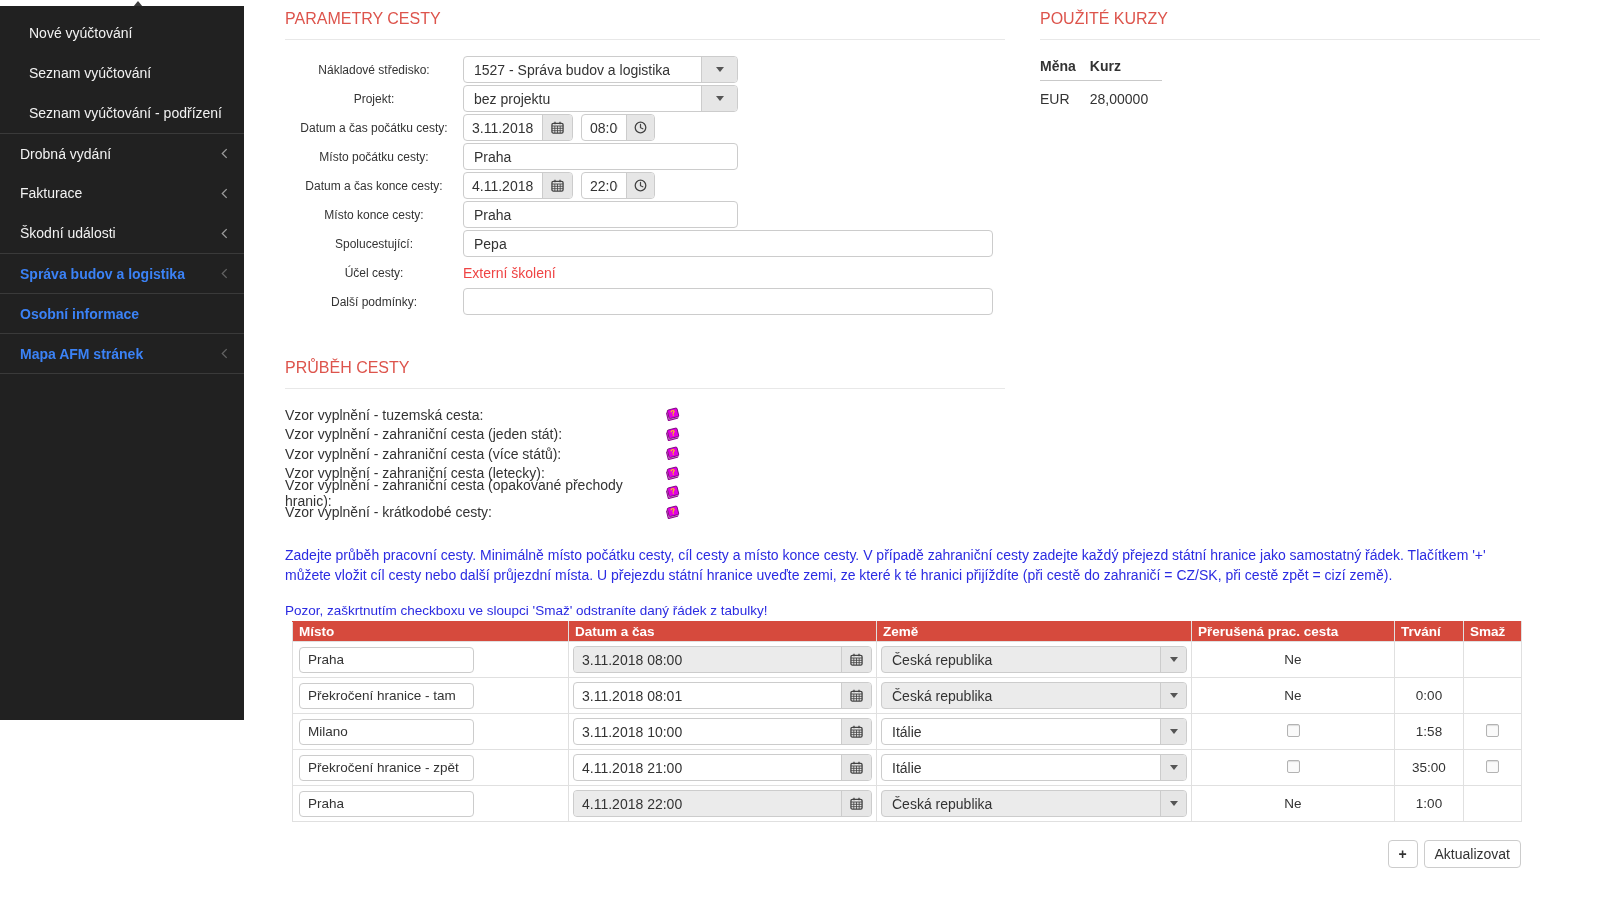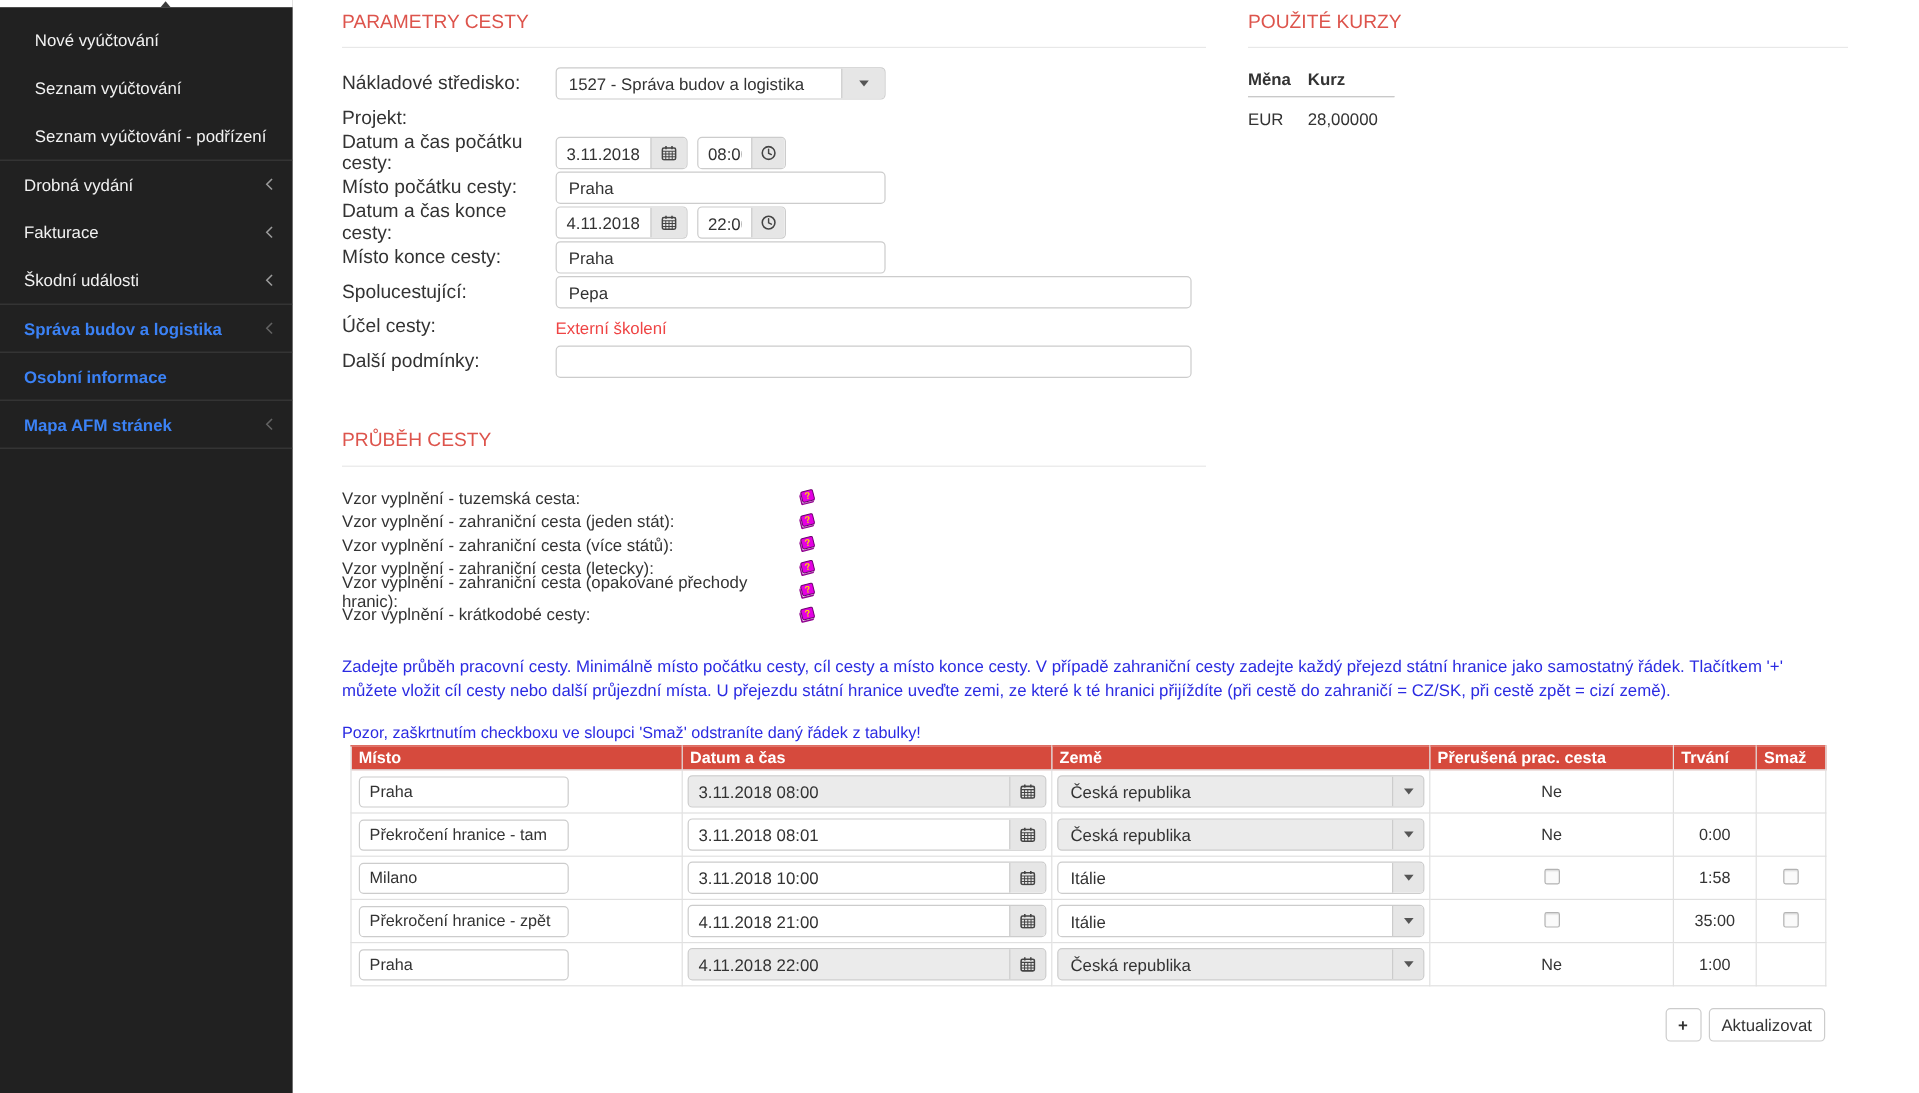--- a/index.html
+++ b/index.html
@@ -4,21 +4,21 @@
 <style>
   * { box-sizing: border-box; }
   html,body { margin:0; padding:0; }
   body {
     width:1599px; height:911px; overflow:hidden;
     background:#fff; color:#333;
     font-family:"Liberation Sans", sans-serif; font-size:14px;
   }
 
   
-  .sidebar { position:absolute; left:0; top:0; width:244px; height:911px; background:#212121;text-align:right; }
+  .sidebar { position:absolute; left:0; top:0; width:244px; height:720px; background:#212121;text-align:right; }
   .sb-top { height:6px; background:#ffffff; position:relative; overflow:hidden; }
   .sb-top .tip { position:absolute; left:133px; top:1px; width:0; height:0;
                  border-left:5px solid transparent; border-right:5px solid transparent;
                  border-bottom:6px solid #3c3c3c; }
   ul.menu { list-style:none; margin:0; padding:7px 0 0 0; }
   li.sbi { height:40px; display:flex; align-items:center; padding:0 16px 0 20px;
            color:#f2f2f2; font-size:14px; cursor:pointer; }
   li.sbi.sub { padding-left:29px; }
   li.sbi.divided { border-top:1px solid #3a3a3a; }
   li.sbi.dimmed { color:#3b82f6; font-weight:bold; }
@@ -27,21 +27,21 @@
   li.dimmed .chev { color:#636363; }
 
   
   .main { position:absolute; left:244px; top:0; width:1355px; height:911px; background:#fff; padding:10px 0 0 41px; }
   h2.section { margin:0; font-size:16px; font-weight:400; color:#dd544c; }
   .panel-head { width:720px; }
   .panel-head hr { border:0; border-top:1px solid #e8e8e8; margin:11px 0 16px 0; }
 
   
   .form-row { display:flex; align-items:center; height:27px; margin-bottom:2px; }
-  .flabel { width:178px; flex:0 0 178px; font-size:16px; color:#333; }
+  .flabel { width:178px; flex:0 0 178px; font-size:12px; color:#333;text-align:center; }
   .fctl { display:flex; align-items:center; }
   input.txt { height:27px; border:1px solid #ccc; border-radius:4px; padding:3px 10px;
               font:inherit; font-size:14px; color:#333; background:#fff; }
   .w-normal { width:275px; } .w-wide { width:530px; }
   .static-val { font-size:14px; color:#ef4444; }
 
   .sel { display:inline-flex; border:1px solid #ccc; border-radius:4px; height:27px;
          background:#fff; overflow:hidden; align-items:stretch; cursor:pointer; }
   .sel-val { flex:1; display:flex; align-items:center; padding:0 10px; font-size:14px;
              white-space:nowrap; overflow:hidden; }
@@ -184,20 +184,28 @@
           <div class="sel w-normal">
             <span class="sel-val">1527 - Správa budov a logistika</span>
             <span class="sel-btn sel-btn-wide">
               <span class="caret"></span>
             </span>
           </div>
         </div>
       </div>
       <div class="form-row">
         <label class="flabel">Projekt:</label>
+        <div class="fctl">
+          <div class="sel w-normal">
+            <span class="sel-val">bez projektu</span>
+            <span class="sel-btn sel-btn-wide">
+              <span class="caret"></span>
+            </span>
+          </div>
+        </div>
       </div>
       <div class="form-row">
         <label class="flabel">Datum a čas počátku cesty:</label>
         <div class="fctl">
           <div class="igrp date-grp">
             <input type="text" value="3.11.2018" class="gin" style="">
             <span class="addon">
               <span class="icn ">
                 <svg width="13" height="13" viewBox="0 0 14 14">
                   <rect x="1" y="2.5" width="12" height="10.5" rx="1.5" fill="none" stroke="#444" stroke-width="1.4"></rect>

